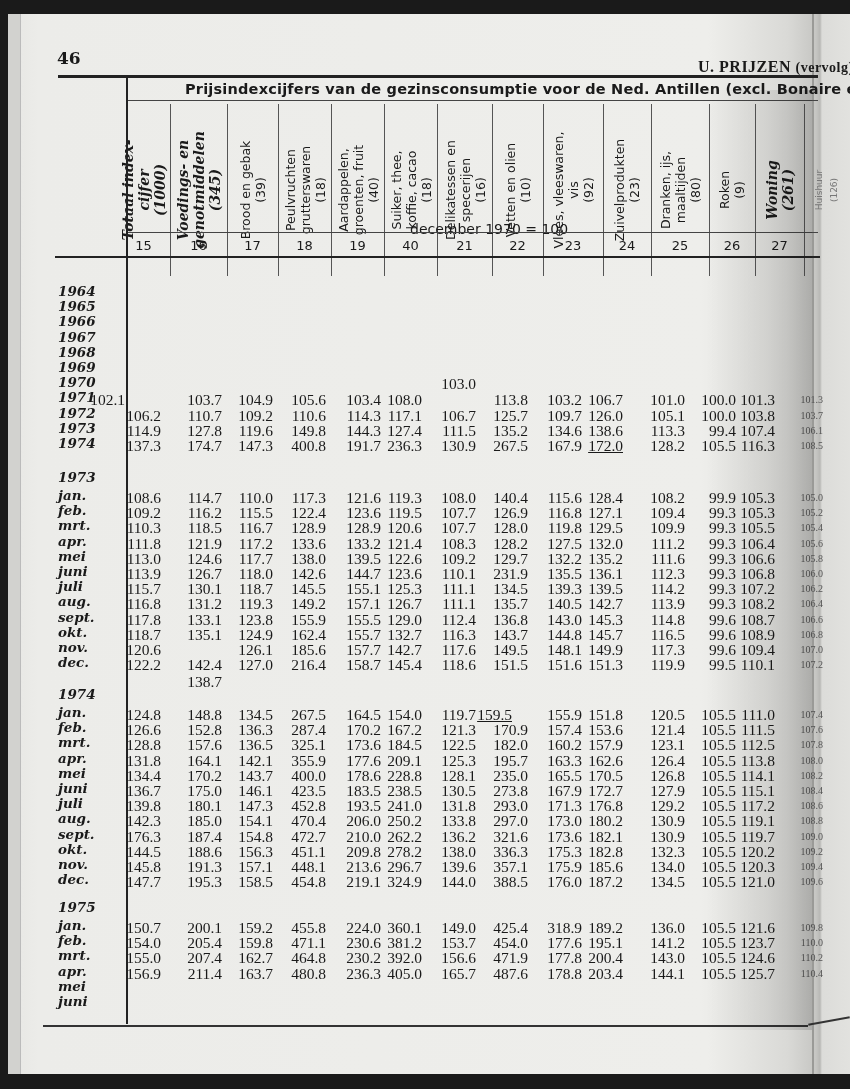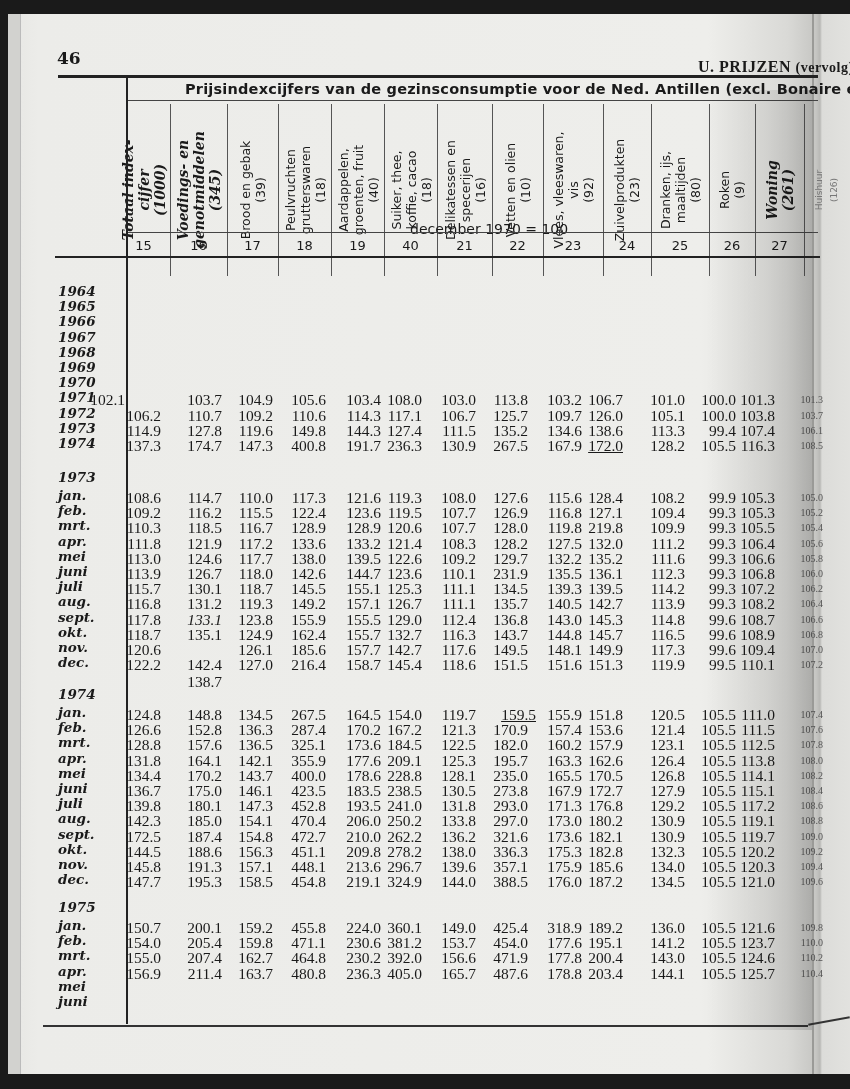--- a/index.html
+++ b/index.html
@@ -216,21 +216,21 @@
     <div class="row-label" style="top: 345px;">1968</div>
     <div class="row-label" style="top: 360px;">1969</div>
     <div class="row-label" style="top: 375px;">1970</div>
     <div class="row-label" style="top: 390px;">1971</div>
     <div class="cell" style="top: 392px; right: 725px;">102.1</div>
     <div class="cell" style="top: 392px; right: 628px;">103.7</div>
     <div class="cell" style="top: 392px; right: 577px;">104.9</div>
     <div class="cell" style="top: 392px; right: 524px;">105.6</div>
     <div class="cell" style="top: 392px; right: 469px;">103.4</div>
     <div class="cell" style="top: 392px; right: 428px;">108.0</div>
-    <div class="cell" style="top: 392px; right: 374px; margin-left: 7px;">103.0</div>
+    <div class="cell" style="top: 376px; right: 374px; margin-left: 7px;">103.0</div>
     <div class="cell" style="top: 392px; right: 322px;">113.8</div>
     <div class="cell" style="top: 392px; right: 268px;">103.2</div>
     <div class="cell" style="top: 392px; right: 227px;">106.7</div>
     <div class="cell" style="top: 392px; right: 165px;">101.0</div>
     <div class="cell" style="top: 392px; right: 114px;">100.0</div>
     <div class="cell" style="top: 392px; right: 75px;">101.3</div>
     <div class="cell small" style="top: 392px; right: 27px;">101.3</div>
     <div class="row-label" style="top: 406px;">1972</div>
     <div class="cell" style="top: 408px; right: 689px;">106.2</div>
     <div class="cell" style="top: 408px; right: 628px;">110.7</div>
@@ -278,21 +278,21 @@
     <div class="cell small" style="top: 438px; right: 27px;">108.5</div>
     <div class="row-label" style="top: 470px;">1973</div>
     <div class="row-label" style="top: 488px;">jan.</div>
     <div class="cell" style="top: 490px; right: 689px;">108.6</div>
     <div class="cell" style="top: 490px; right: 628px;">114.7</div>
     <div class="cell" style="top: 490px; right: 577px;">110.0</div>
     <div class="cell" style="top: 490px; right: 524px;">117.3</div>
     <div class="cell" style="top: 490px; right: 469px;">121.6</div>
     <div class="cell" style="top: 490px; right: 428px;">119.3</div>
     <div class="cell" style="top: 490px; right: 374px;">108.0</div>
-    <div class="cell" style="top: 490px; right: 322px;">127.6</div>
+    <div class="cell" style="top: 490px; right: 322px;">140.4</div>
     <div class="cell" style="top: 490px; right: 268px;">115.6</div>
     <div class="cell" style="top: 490px; right: 227px;">128.4</div>
     <div class="cell" style="top: 490px; right: 165px;">108.2</div>
     <div class="cell" style="top: 490px; right: 114px;">99.9</div>
     <div class="cell" style="top: 490px; right: 75px;">105.3</div>
     <div class="cell small" style="top: 490px; right: 27px;">105.0</div>
     <div class="row-label" style="top: 503px;">feb.</div>
     <div class="cell" style="top: 505px; right: 689px;">109.2</div>
     <div class="cell" style="top: 505px; right: 628px;">116.2</div>
     <div class="cell" style="top: 505px; right: 577px;">115.5</div>
@@ -310,21 +310,21 @@
     <div class="row-label" style="top: 518px;">mrt.</div>
     <div class="cell" style="top: 520px; right: 689px;">110.3</div>
     <div class="cell" style="top: 520px; right: 628px;">118.5</div>
     <div class="cell" style="top: 520px; right: 577px;">116.7</div>
     <div class="cell" style="top: 520px; right: 524px;">128.9</div>
     <div class="cell" style="top: 520px; right: 469px;">128.9</div>
     <div class="cell" style="top: 520px; right: 428px;">120.6</div>
     <div class="cell" style="top: 520px; right: 374px;">107.7</div>
     <div class="cell" style="top: 520px; right: 322px;">128.0</div>
     <div class="cell" style="top: 520px; right: 268px;">119.8</div>
-    <div class="cell" style="top: 520px; right: 227px;">219.8</div>
+    <div class="cell" style="top: 520px; right: 227px;">129.5</div>
     <div class="cell" style="top: 520px; right: 165px;">109.9</div>
     <div class="cell" style="top: 520px; right: 114px;">99.3</div>
     <div class="cell" style="top: 520px; right: 75px;">105.5</div>
     <div class="cell small" style="top: 520px; right: 27px;">105.4</div>
     <div class="row-label" style="top: 534px;">apr.</div>
     <div class="cell" style="top: 536px; right: 689px;">111.8</div>
     <div class="cell" style="top: 536px; right: 628px;">121.9</div>
     <div class="cell" style="top: 536px; right: 577px;">117.2</div>
     <div class="cell" style="top: 536px; right: 524px;">133.6</div>
     <div class="cell" style="top: 536px; right: 469px;">133.2</div>
@@ -392,21 +392,21 @@
     <div class="cell" style="top: 596px; right: 374px;">111.1</div>
     <div class="cell" style="top: 596px; right: 322px;">135.7</div>
     <div class="cell" style="top: 596px; right: 268px;">140.5</div>
     <div class="cell" style="top: 596px; right: 227px;">142.7</div>
     <div class="cell" style="top: 596px; right: 165px;">113.9</div>
     <div class="cell" style="top: 596px; right: 114px;">99.3</div>
     <div class="cell" style="top: 596px; right: 75px;">108.2</div>
     <div class="cell small" style="top: 596px; right: 27px;">106.4</div>
     <div class="row-label" style="top: 610px;">sept.</div>
     <div class="cell" style="top: 612px; right: 689px;">117.8</div>
-    <div class="cell" style="top: 612px; right: 628px; font-style: italic;">133.1</div>
+    <div class="cell" style="top: 612px; right: 628px;">133.1</div>
     <div class="cell" style="top: 612px; right: 577px;">123.8</div>
     <div class="cell" style="top: 612px; right: 524px;">155.9</div>
     <div class="cell" style="top: 612px; right: 469px;">155.5</div>
     <div class="cell" style="top: 612px; right: 428px;">129.0</div>
     <div class="cell" style="top: 612px; right: 374px;">112.4</div>
     <div class="cell" style="top: 612px; right: 322px;">136.8</div>
     <div class="cell" style="top: 612px; right: 268px;">143.0</div>
     <div class="cell" style="top: 612px; right: 227px;">145.3</div>
     <div class="cell" style="top: 612px; right: 165px;">114.8</div>
     <div class="cell" style="top: 612px; right: 114px;">99.6</div>
@@ -459,21 +459,21 @@
     <div class="cell small" style="top: 657px; right: 27px;">107.2</div>
     <div class="row-label" style="top: 687px;">1974</div>
     <div class="row-label" style="top: 705px;">jan.</div>
     <div class="cell" style="top: 707px; right: 689px;">124.8</div>
     <div class="cell" style="top: 707px; right: 628px;">148.8</div>
     <div class="cell" style="top: 707px; right: 577px;">134.5</div>
     <div class="cell" style="top: 707px; right: 524px;">267.5</div>
     <div class="cell" style="top: 707px; right: 469px;">164.5</div>
     <div class="cell" style="top: 707px; right: 428px;">154.0</div>
     <div class="cell" style="top: 707px; right: 374px;">119.7</div>
-    <div class="cell" style="top: 707px; right: 314px; text-decoration: underline;">159.5</div>
+    <div class="cell" style="top: 707px; right: 338px; text-decoration: underline;">159.5</div>
     <div class="cell" style="top: 707px; right: 268px;">155.9</div>
     <div class="cell" style="top: 707px; right: 227px;">151.8</div>
     <div class="cell" style="top: 707px; right: 165px;">120.5</div>
     <div class="cell" style="top: 707px; right: 114px;">105.5</div>
     <div class="cell" style="top: 707px; right: 75px;">111.0</div>
     <div class="cell small" style="top: 707px; right: 27px;">107.4</div>
     <div class="row-label" style="top: 720px;">feb.</div>
     <div class="cell" style="top: 722px; right: 689px;">126.6</div>
     <div class="cell" style="top: 722px; right: 628px;">152.8</div>
     <div class="cell" style="top: 722px; right: 577px;">136.3</div>
@@ -572,21 +572,21 @@
     <div class="cell" style="top: 813px; right: 428px;">250.2</div>
     <div class="cell" style="top: 813px; right: 374px;">133.8</div>
     <div class="cell" style="top: 813px; right: 322px;">297.0</div>
     <div class="cell" style="top: 813px; right: 268px;">173.0</div>
     <div class="cell" style="top: 813px; right: 227px;">180.2</div>
     <div class="cell" style="top: 813px; right: 165px;">130.9</div>
     <div class="cell" style="top: 813px; right: 114px;">105.5</div>
     <div class="cell" style="top: 813px; right: 75px;">119.1</div>
     <div class="cell small" style="top: 813px; right: 27px;">108.8</div>
     <div class="row-label" style="top: 827px;">sept.</div>
-    <div class="cell" style="top: 829px; right: 689px;">172.5</div>
+    <div class="cell" style="top: 829px; right: 689px;">176.3</div>
     <div class="cell" style="top: 829px; right: 628px;">187.4</div>
     <div class="cell" style="top: 829px; right: 577px;">154.8</div>
     <div class="cell" style="top: 829px; right: 524px;">472.7</div>
     <div class="cell" style="top: 829px; right: 469px;">210.0</div>
     <div class="cell" style="top: 829px; right: 428px;">262.2</div>
     <div class="cell" style="top: 829px; right: 374px;">136.2</div>
     <div class="cell" style="top: 829px; right: 322px;">321.6</div>
     <div class="cell" style="top: 829px; right: 268px;">173.6</div>
     <div class="cell" style="top: 829px; right: 227px;">182.1</div>
     <div class="cell" style="top: 829px; right: 165px;">130.9</div>

